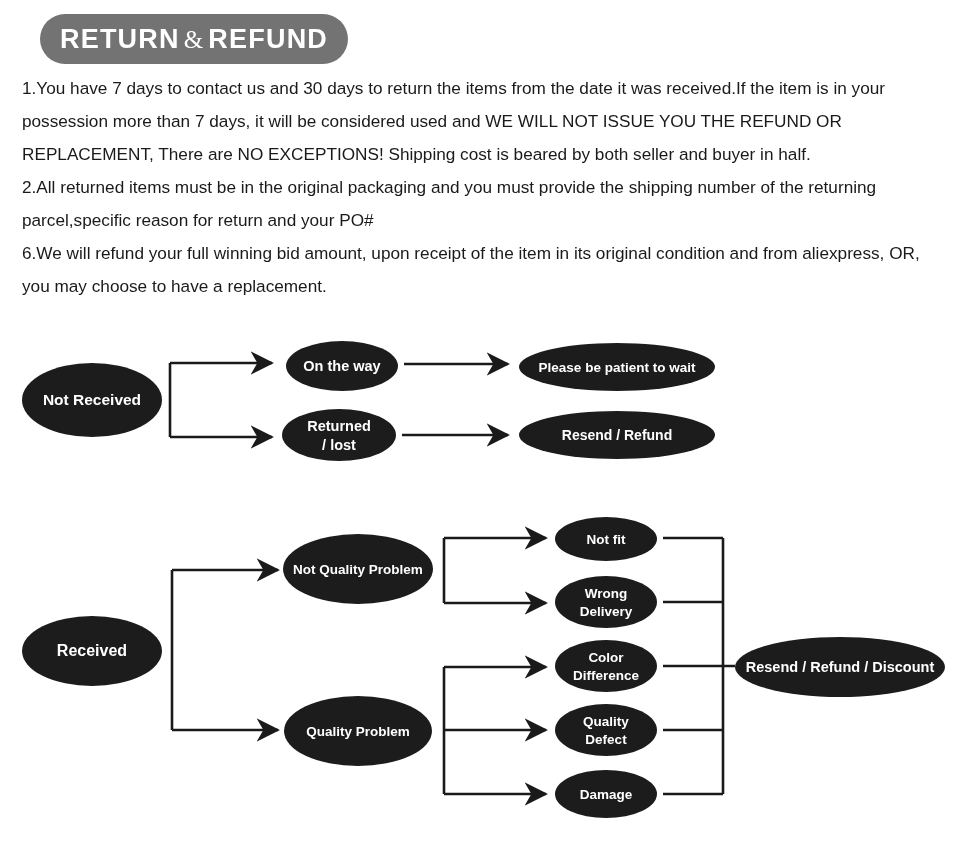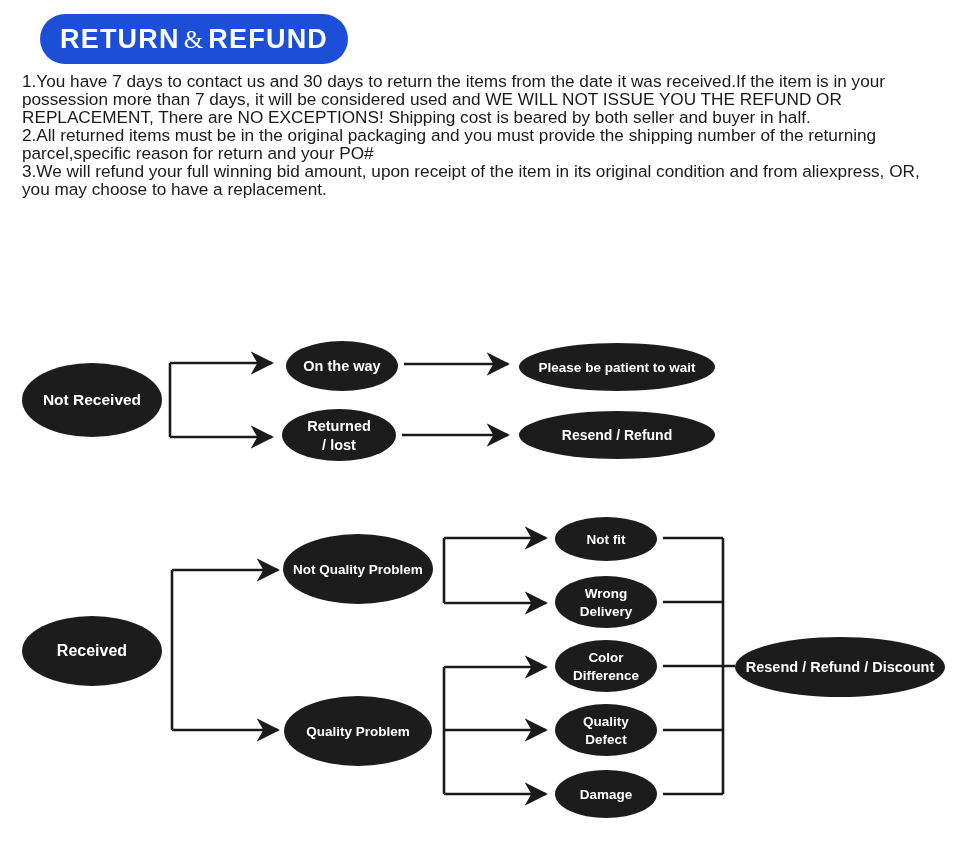--- a/index.html
+++ b/index.html
@@ -17,21 +17,21 @@
     overflow: hidden;
   }
 
   
   #title-badge {
     position: absolute;
     left: 40px;
     top: 14px;
     width: 308px;
     height: 50px;
-    background: #1d4ed8;
+    background: #737373;
     border-radius: 25px;
     display: flex;
     align-items: center;
     justify-content: center;
   }
   #title-badge .title-text {
     color: #ffffff;
     font-size: 27px;
     font-weight: bold;
     letter-spacing: 1.2px;
@@ -46,21 +46,21 @@
 
   
   #policy-list {
     position: absolute;
     left: 22px;
     top: 72px;
     width: 920px;
   }
   #policy-list .policy-item {
     font-size: 17.2px;
-    line-height: 18px;
+    line-height: 33px;
     color: #1a1a1a;
     margin: 0 0 0 0;
     text-align: left;
   }
 
   
   .flow-svg {
     position: absolute;
     left: 0;
   }
@@ -87,21 +87,21 @@
 
 <div id="title-badge">
   <span class="title-text">
     <span>RETURN</span><span class="amp">&amp;</span><span>REFUND</span>
   </span>
 </div>
 
 <div id="policy-list">
   <p class="policy-item">1.You have 7 days to contact us and 30 days to return the items from the date it was received.If the item is in your possession more than 7 days, it will be considered used and WE WILL NOT ISSUE YOU THE REFUND OR REPLACEMENT, There are NO EXCEPTIONS! Shipping cost is beared by both seller and buyer in half.</p>
   <p class="policy-item">2.All returned items must be in the original packaging and you must provide the shipping number of the returning parcel,specific reason for return and your PO#</p>
-  <p class="policy-item">3.We will refund your full winning bid amount, upon receipt of the item in its original condition and from aliexpress, OR, you may choose to have a replacement.</p>
+  <p class="policy-item">6.We will refund your full winning bid amount, upon receipt of the item in its original condition and from aliexpress, OR, you may choose to have a replacement.</p>
 </div>
 
 <svg id="flow-one" class="flow-svg" width="958" height="150" viewBox="0 0 958 150">
   <defs>
     <marker id="arrow1" viewBox="0 0 12 12" refX="11" refY="6" markerWidth="9" markerHeight="9" orient="auto-start-reverse">
       <path d="M 0 0 L 12 6 L 0 12 L 3.5 6 z" class="arrow-head"></path>
     </marker>
   </defs>
 
   <g>

